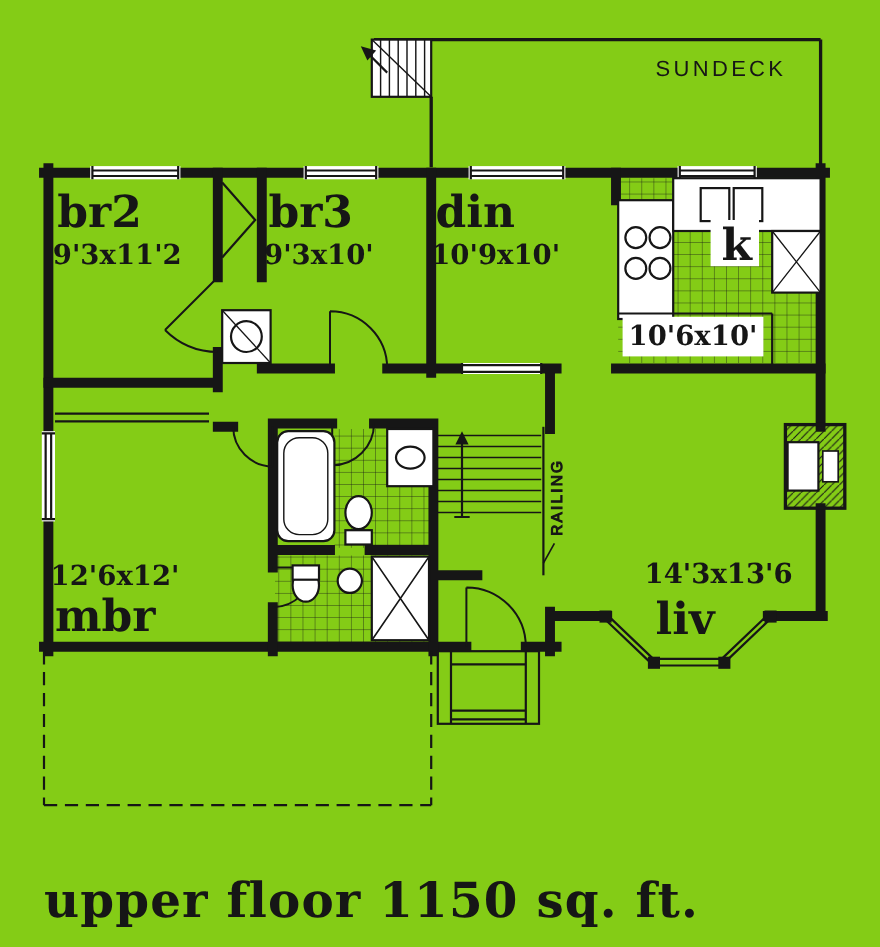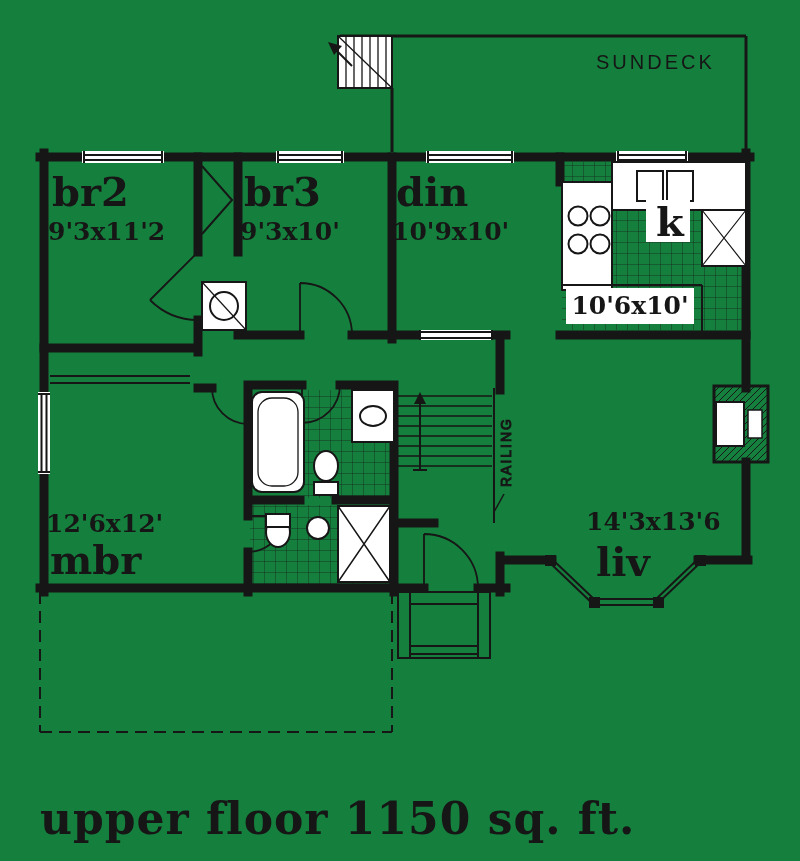--- a/index.html
+++ b/index.html
@@ -1,17 +1,17 @@
 <!DOCTYPE html>
 <html><head>
 <meta charset="utf-8">
 <style>
   html,body{margin:0;padding:0;background:#ffffff;}
   body{width:800px;height:861px;overflow:hidden;}
-  .plan{position:relative;width:800px;height:861px;background:#15803d;}
+  .plan{position:relative;width:800px;height:861px;background:#84cc16;}
   svg{display:block;}
   svg text{font-family:"DejaVu Serif",serif;fill:#161616;}
   .room-name{font-size:40px;font-weight:bold;}
   .room-dims{font-size:25px;font-weight:bold;}
   .deck-label{font-family:"Liberation Sans",sans-serif;font-size:20px;letter-spacing:3px;font-weight:normal;}
   .railing-label{font-family:"Liberation Sans",sans-serif;font-size:14px;letter-spacing:2px;}
   .footer-title{font-size:44px;font-weight:bold;letter-spacing:1px;}
 </style>
 </head>
 <body>

